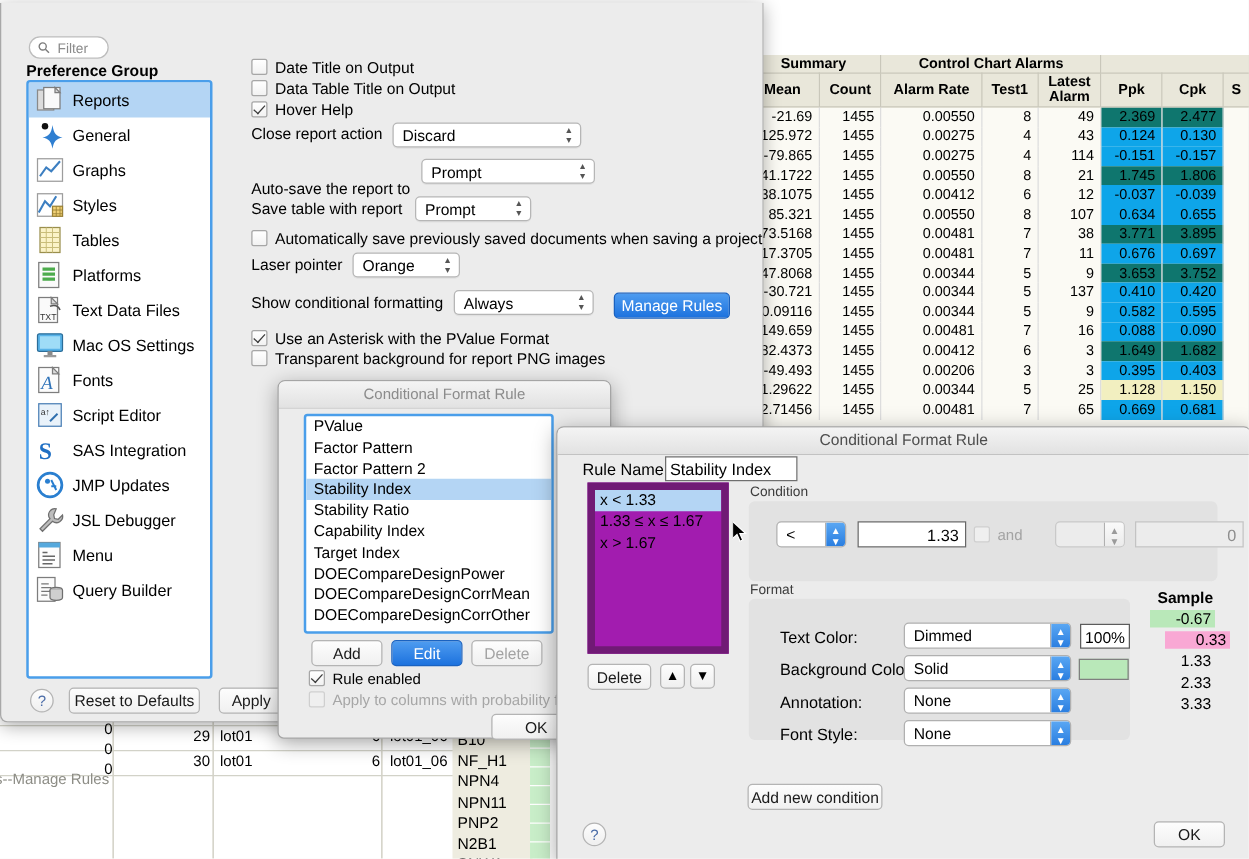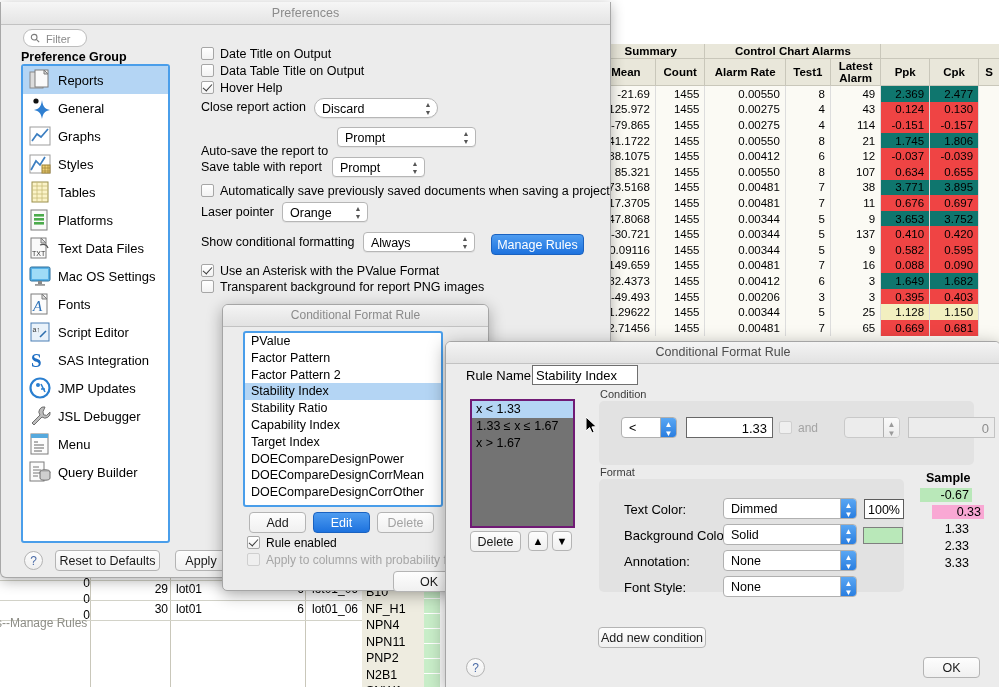--- a/index.html
+++ b/index.html
@@ -22,21 +22,21 @@
     padding:1px 5px;text-align:center;color:#000;
     border-right:1px solid #c9c7ba;border-bottom:1px solid #c9c7ba;
     white-space:nowrap;
   }
   #bg-table td{
     padding:0px 5px;text-align:right;white-space:nowrap;height:15.6px;
     border-right:1px solid #ddd;
   }
   .grp-head{background:#e9e7da;}
   .cell-green{background:#0f766e;}
-  .cell-pink{background:#ef4444;}
+  .cell-pink{background:#0ea5e9;}
   .cell-yellow{background:#f2efc0;}
   .col-sep{border-left:1px solid #b5b5ad;}
 
   
   #bg-lower{
     position:absolute;left:0;top:556px;width:465px;height:131px;
     background:#ffffff;overflow:hidden;font-size:12px;
   }
   #bg-lower .rowline{
     position:absolute;left:0;width:465px;height:20px;
@@ -184,22 +184,22 @@
   #cfr2-title{
     height:21px;background:linear-gradient(#f4f4f4,#e2e2e2);
     border-bottom:1px solid #c2c2c2;border-radius:5px 5px 0 0;
     text-align:center;line-height:21px;font-size:12.5px;color:#4d4d4d;
   }
   .text-input{
     position:absolute;background:#fff;border:1px solid #6f6f6f;
     font-size:13px;line-height:19px;padding-left:3px;box-sizing:border-box;
   }
   #cond-list{
-    position:absolute;left:24px;top:57px;width:101px;height:125px;
-    background:#737373;border:2px solid #701a75;overflow:hidden;
+    position:absolute;left:24px;top:44px;width:101px;height:125px;
+    background:#a21caf;border:6px solid #701a75;overflow:hidden;
   }
   #cond-list div{height:17px;line-height:17px;padding-left:4px;font-size:12.5px;white-space:nowrap;}
   #cond-list div.sel{background:#b4d5f4;}
   .grp-box{
     position:absolute;background:#e2e2e2;border-radius:5px;
   }
   .grp-label{position:absolute;font-size:11px;color:#3c3c3c;}
 
   .steppop{
     position:absolute;height:21px;background:#fff;border:1px solid #b0b0b0;
@@ -485,21 +485,20 @@
     <div class="seg"></div>
     <div class="seg"></div>
   <div class="seg"></div>
     <div class="seg"></div>
     <div class="seg"></div>
     <div class="seg"></div>
 </div>
 <div id="col-white-strip"></div>
 
 <div id="prefs">
-  <div id="prefs-title">Preferences</div>
 
   <div class="filter-box">Filter</div>
   <svg class="filter-mag" viewBox="0 0 12 12">
     <circle cx="5" cy="5" r="3.4" fill="none" stroke="#7b7b7b" stroke-width="1.3"></circle>
     <line x1="7.6" y1="7.6" x2="11" y2="11" stroke="#7b7b7b" stroke-width="1.4"></line>
   </svg>
 
   <div id="pref-group-label">Preference Group</div>
   <div id="pref-list">
       <div class="pref-item sel">
@@ -656,21 +655,21 @@
     <span class="chk"></span><span class="lbl">Date Title on Output</span>
   </div>
   <div class="cbrow" style="left:200px;top:62px;">
     <span class="chk"></span><span class="lbl">Data Table Title on Output</span>
   </div>
   <div class="cbrow" style="left:200px;top:79px;">
     <span class="chk on"></span><span class="lbl">Hover Help</span>
   </div>
 
   <div class="fld-label" style="left:200px;top:98px;">Close report action</div>
-  <div class="popbtn" style="left:313px;top:96px;width:124px;border-radius:10px;">
+  <div class="popbtn" style="left:313px;top:96px;width:151px;">
     <span>Discard</span>
     <span class="arrows">
         <span>▲</span>
         <span>▼</span>
       </span>
   </div>
 
   <div class="fld-label" style="left:200px;top:142px;">Auto-save the report to</div>
   <div class="popbtn" style="left:336px;top:125px;width:139px;">
     <span>Prompt</span>

